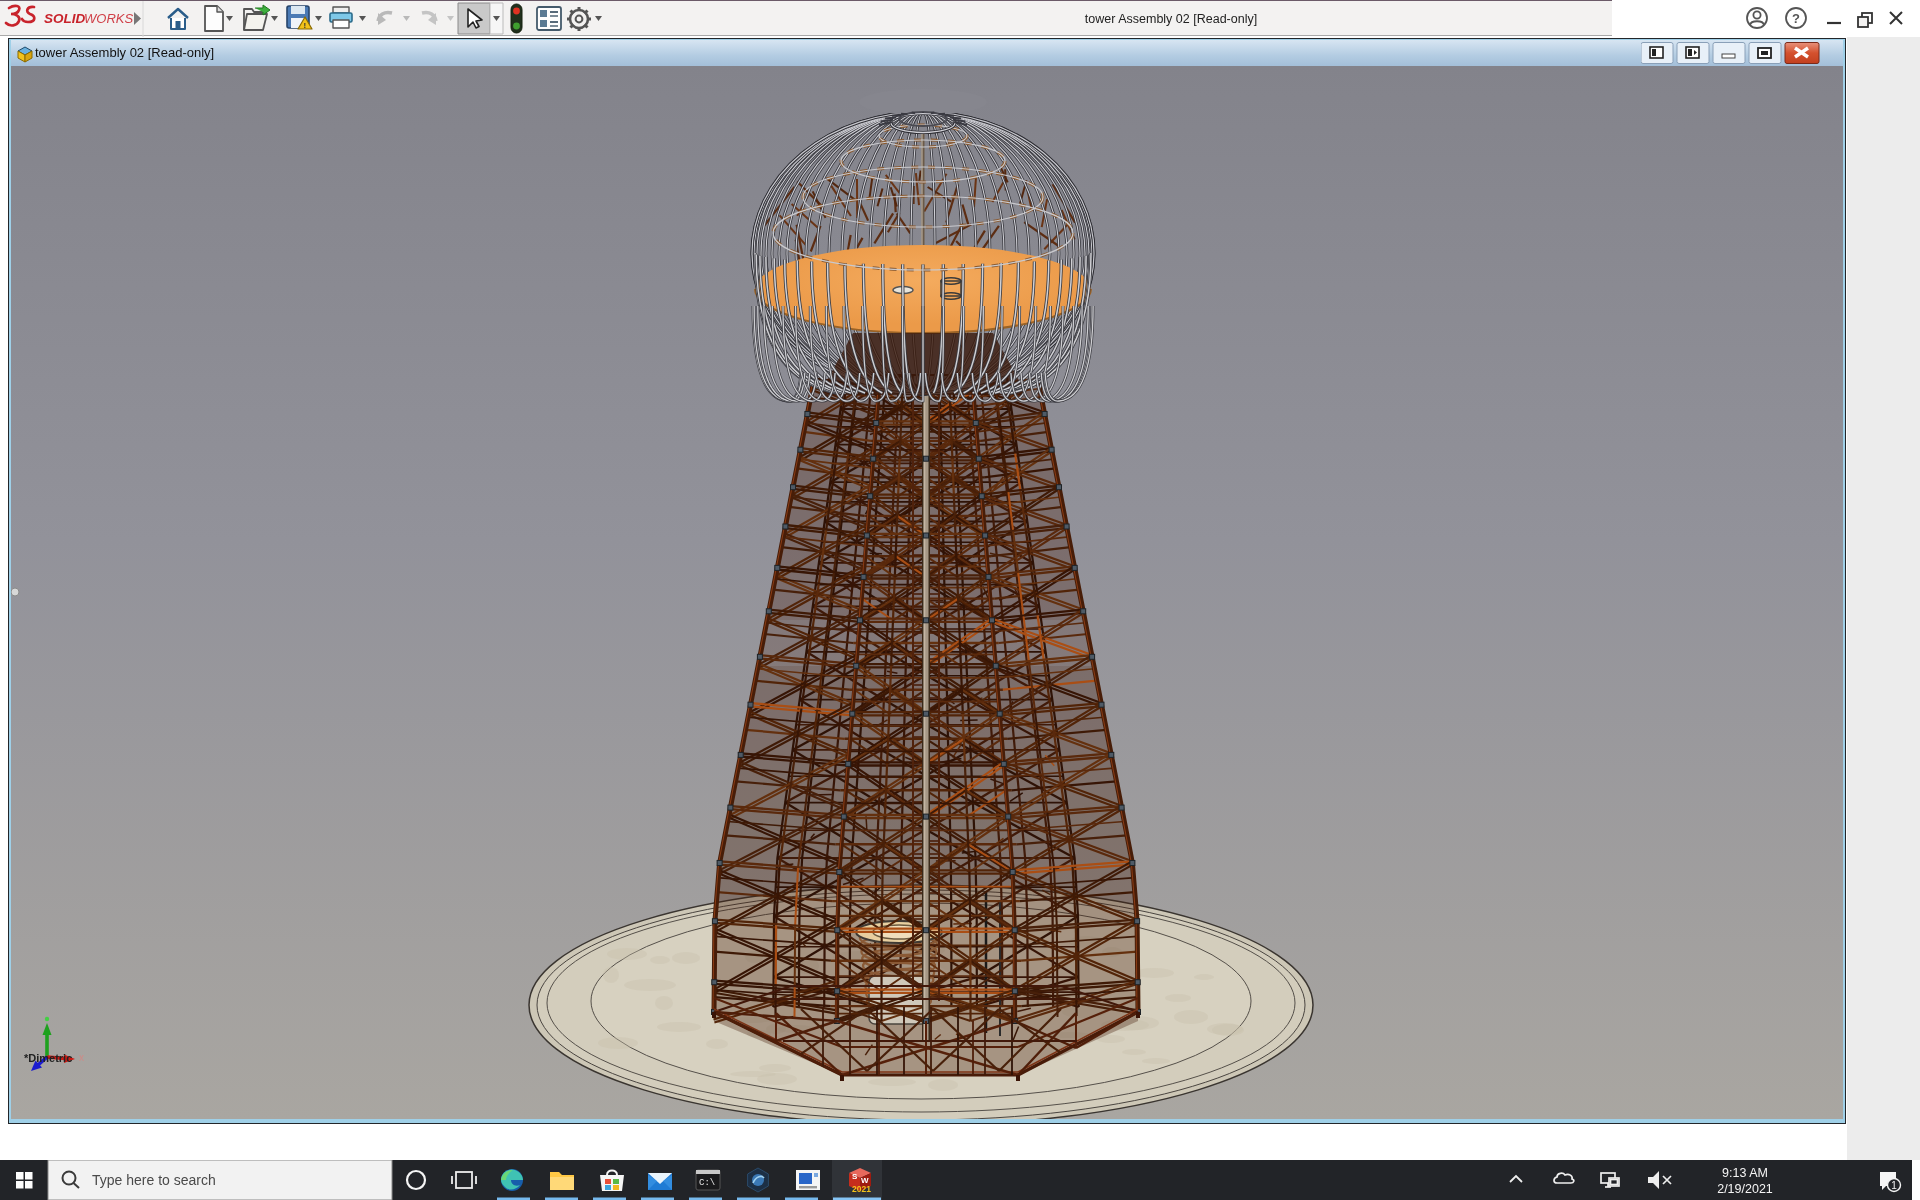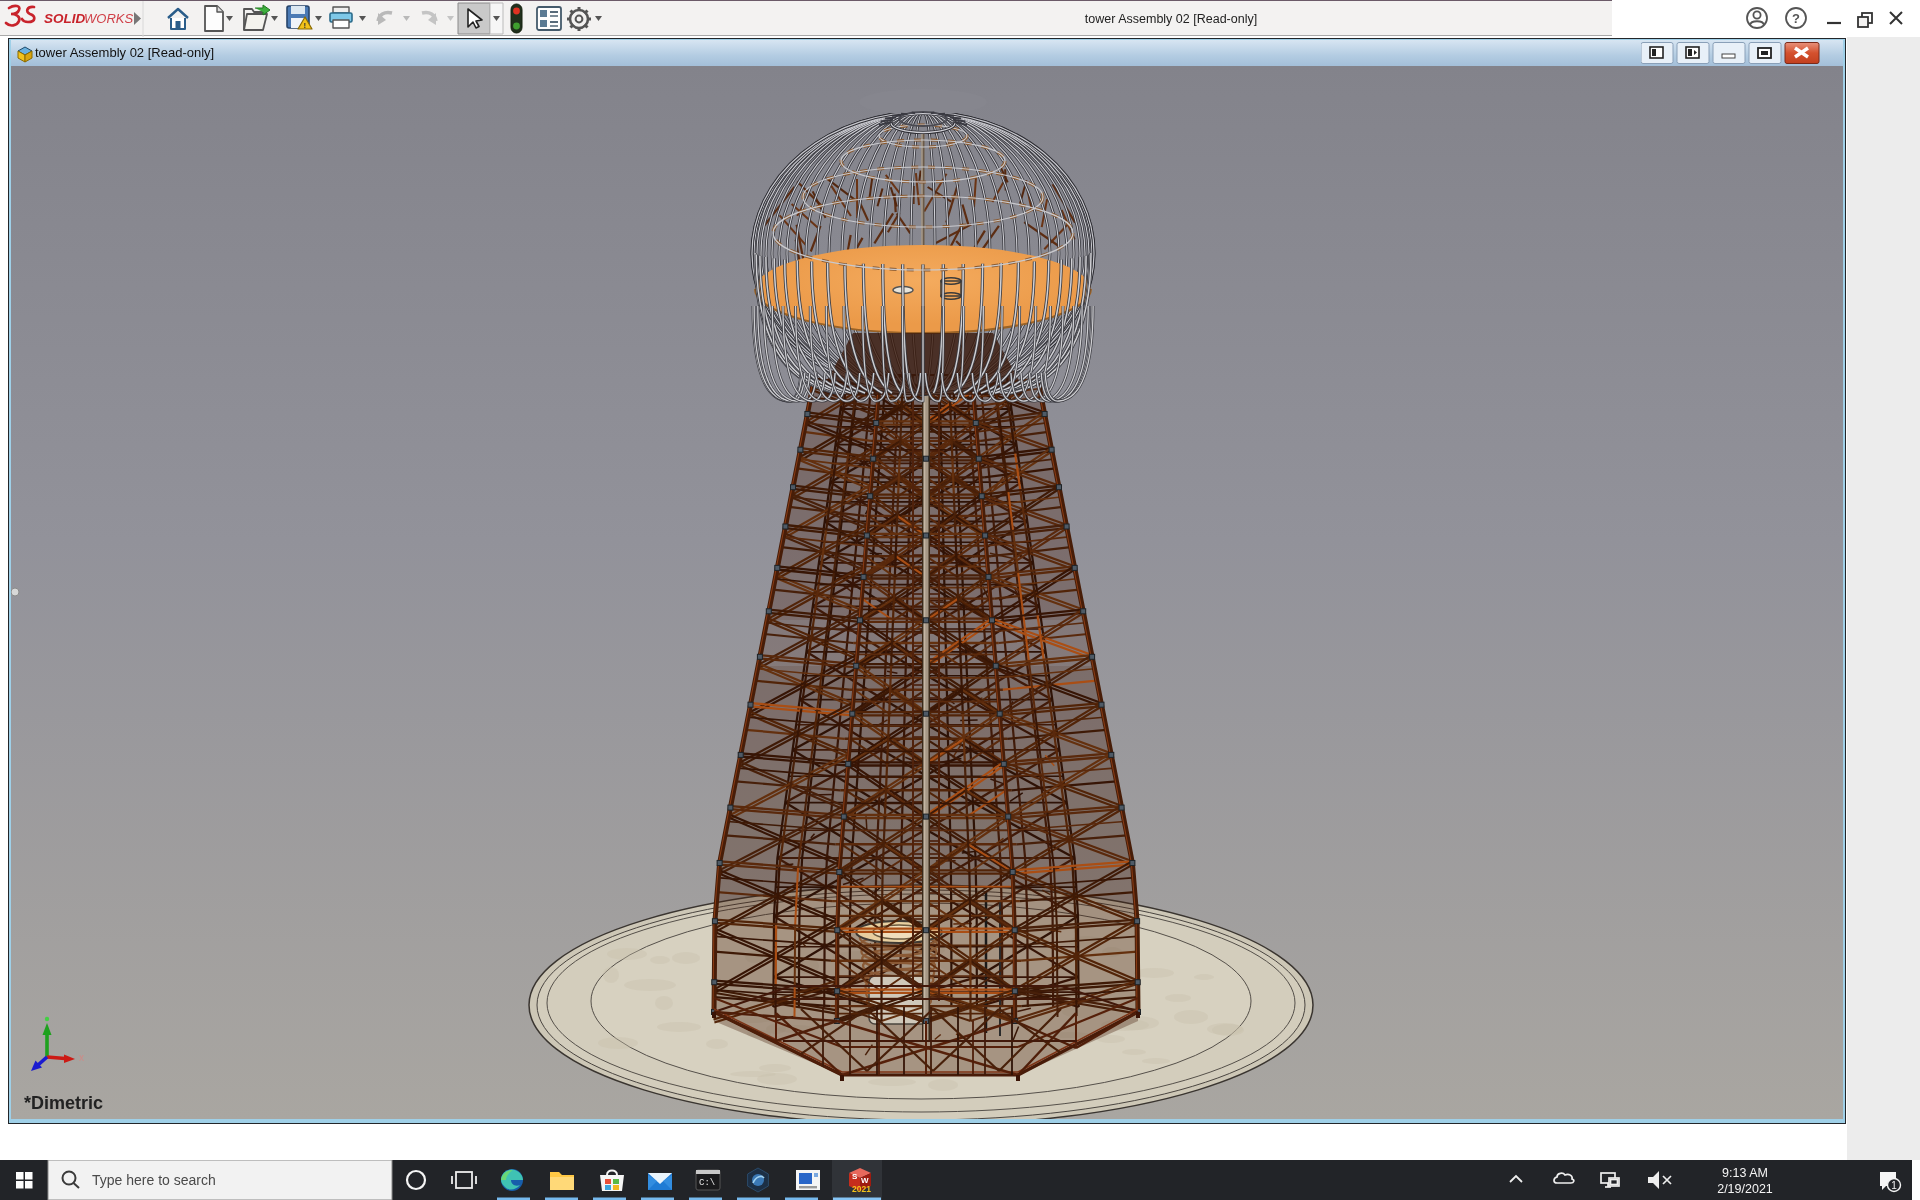--- a/index.html
+++ b/index.html
@@ -1,21 +1,21 @@
 <!DOCTYPE html>
 <html><head><meta charset="utf-8"><style>
 * { margin:0; padding:0; box-sizing:border-box; }
 body { width:1920px; height:1200px; font-family:"Liberation Sans",sans-serif; background:#ffffff; overflow:hidden; position:relative; }
 .topbar { position:absolute; left:0; top:0; width:1612px; height:36px; background:#f3f2f1; border-top:1px solid #6b5a68; border-bottom:1px solid #a9a9a9; }
 .appwin { position:absolute; left:8px; top:38px; width:1838px; height:1086px; background:#9fd0e8; border:1px solid #22262a; }
 .titlebar { position:absolute; left:2px; top:1px; width:1832px; height:26px; background:linear-gradient(#d7e5f2,#b3cce2 60%,#a3bfd9); }
 .titlebar .ttext { position:absolute; left:24px; top:5px; font-size:13px; color:#111; }
 .viewport { position:absolute; left:2px; top:27px; width:1832px; height:1053px; background:linear-gradient(#85858d,#92929a 45%,#a8a5a0); }
 .taskbar { position:absolute; left:0; top:1160px; width:1912px; height:40px; background:#222428; }
-.vplabel { position:absolute; left:13px; top:1027px; font-size:18px; font-weight:bold; color:#222; font-family:"Liberation Sans",sans-serif; }
+.vplabel { position:absolute; left:13px; top:986px; font-size:11px; font-weight:bold; color:#222; font-family:"Liberation Sans",sans-serif; }
 </style></head><body>
 
 <div class="topbar">
   <svg width="1920" height="36" style="position:absolute;left:0;top:0">
 
     <g fill="none" stroke="#c8232b" stroke-width="2.7" stroke-linecap="round">
       <path d="M 9 7 C 15 3 21 5 19 9 C 18 12 14 13 11 13 C 15 13 21 15 19 20 C 17 25 10 26 6 22"></path>
       <path d="M 34 6 C 27 5 25 11 30 13 C 36 15 36 21 28 21 C 25 21 23 20 22 18"></path>
     </g>
     <text x="44" y="22" font-size="13.5" font-weight="bold" font-style="italic" fill="#c8232b" font-family="Liberation Sans,sans-serif">SOLID</text>

